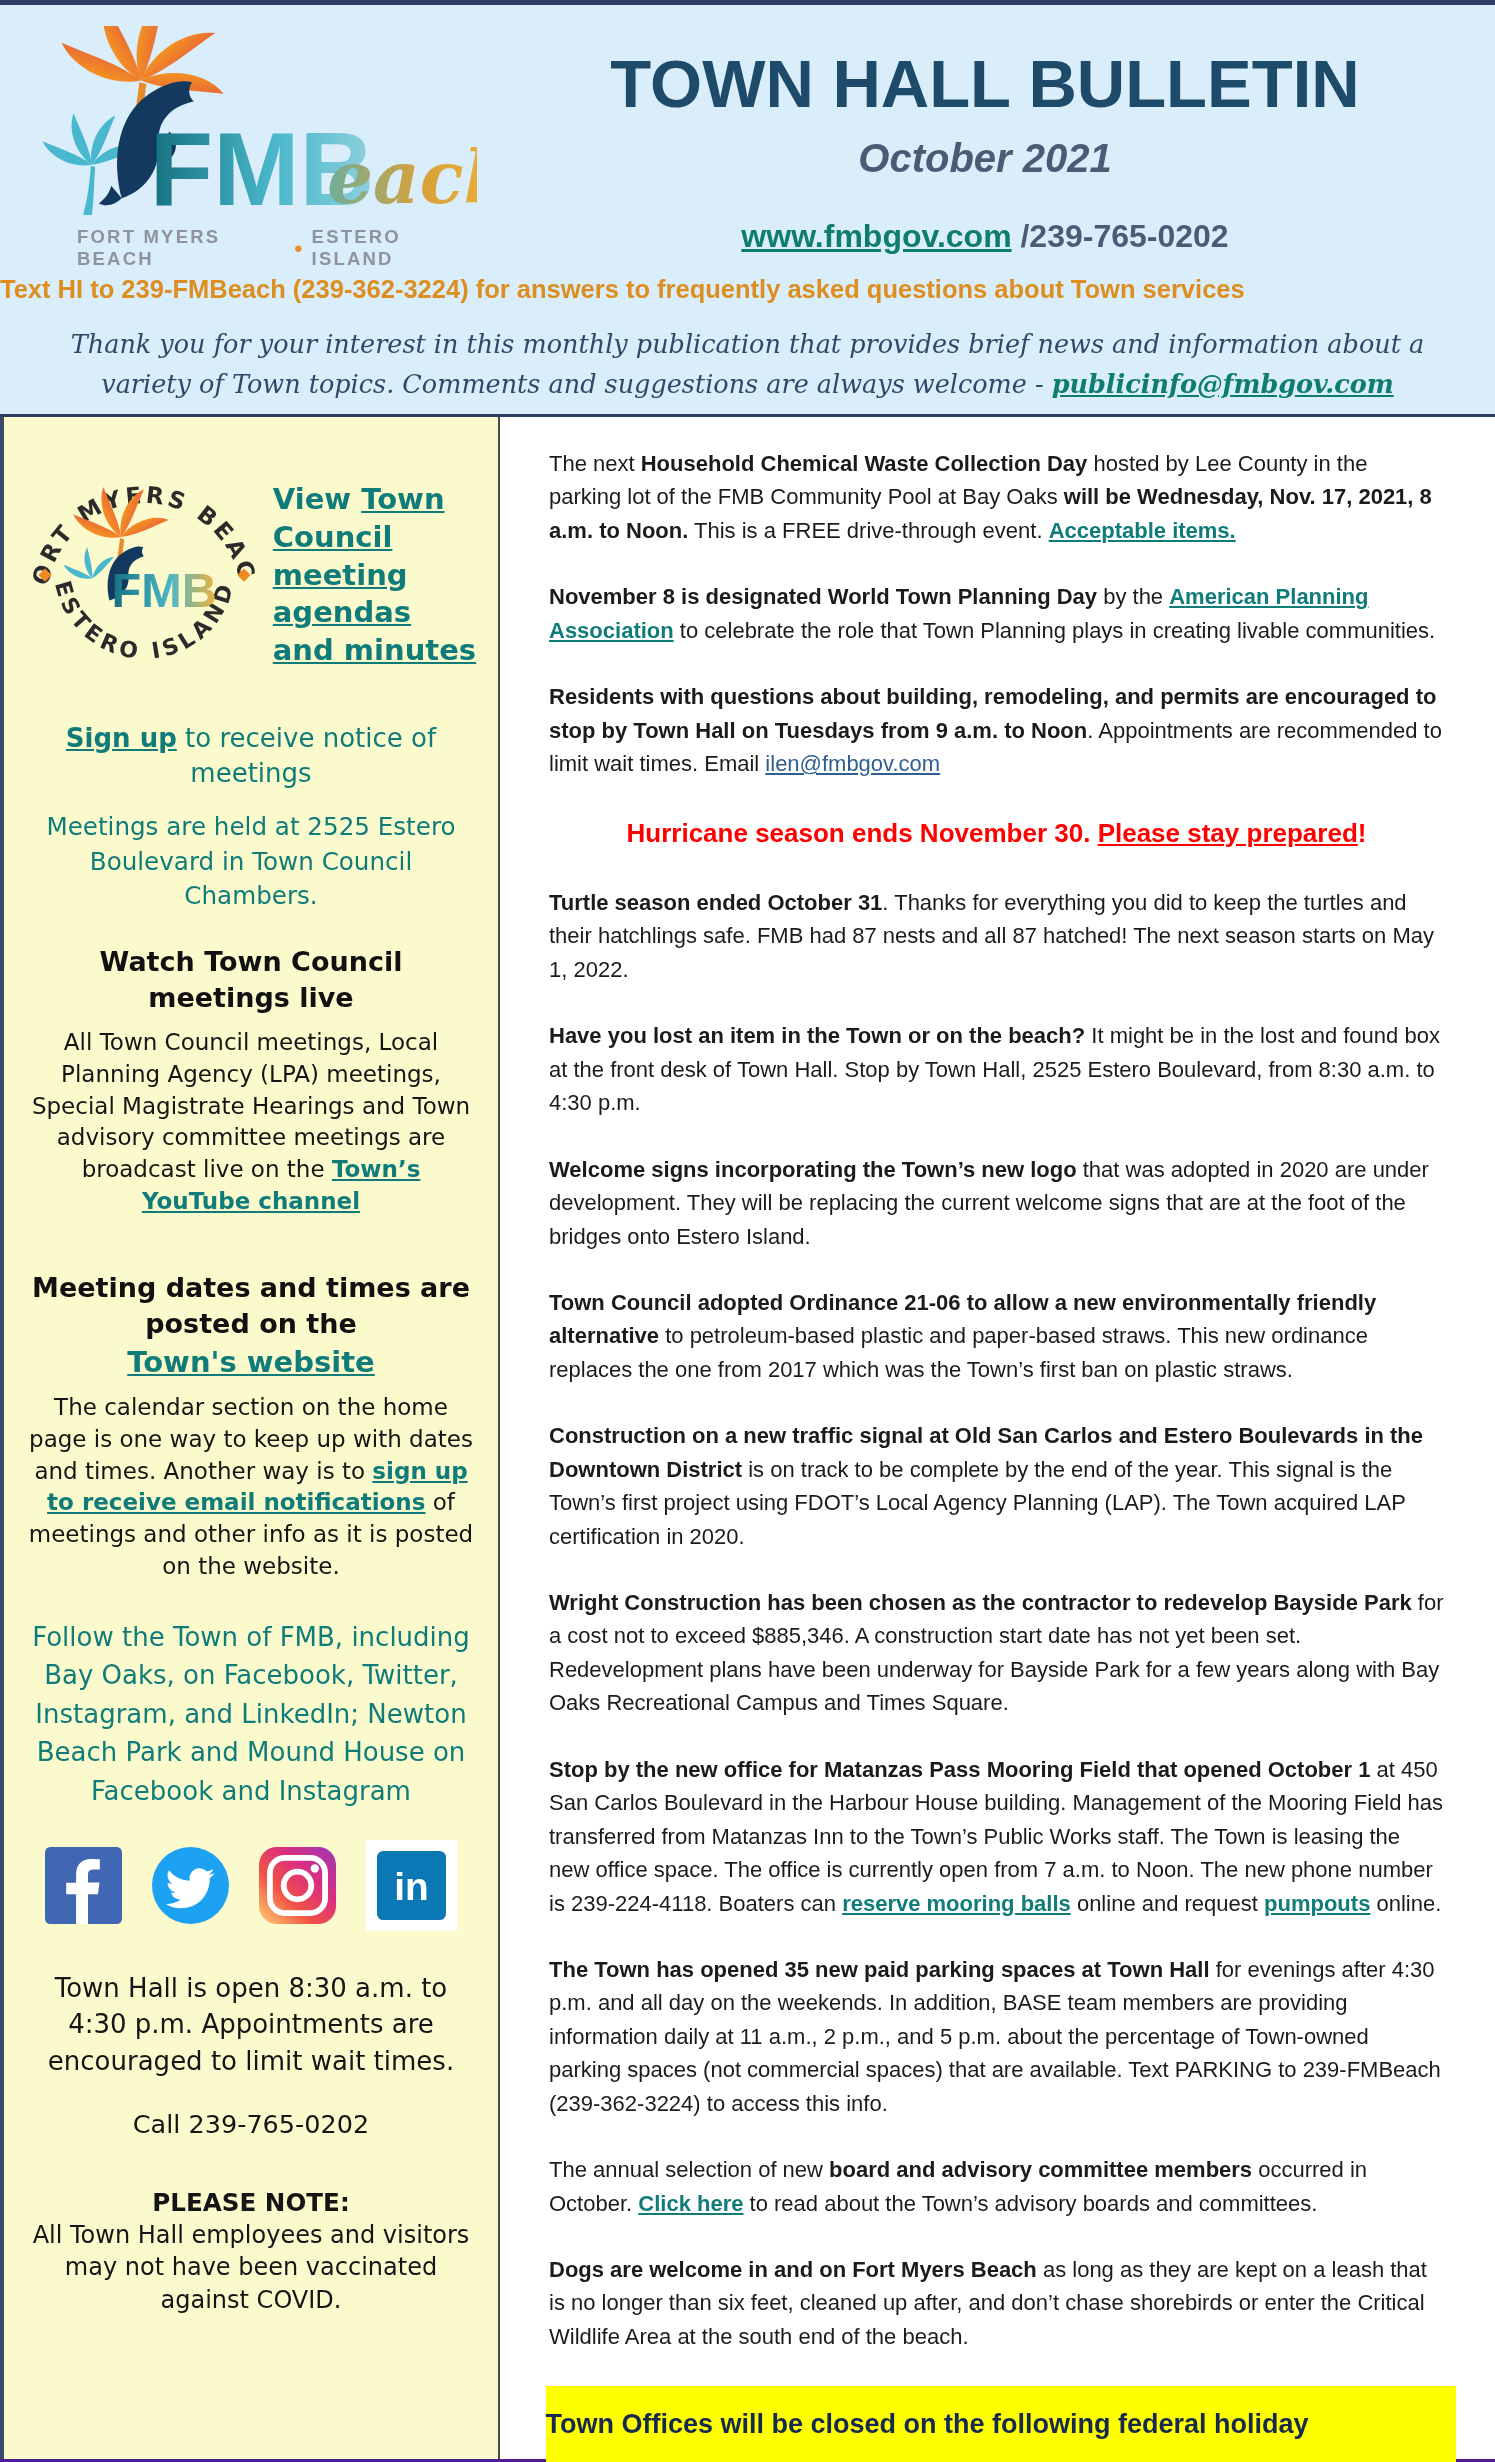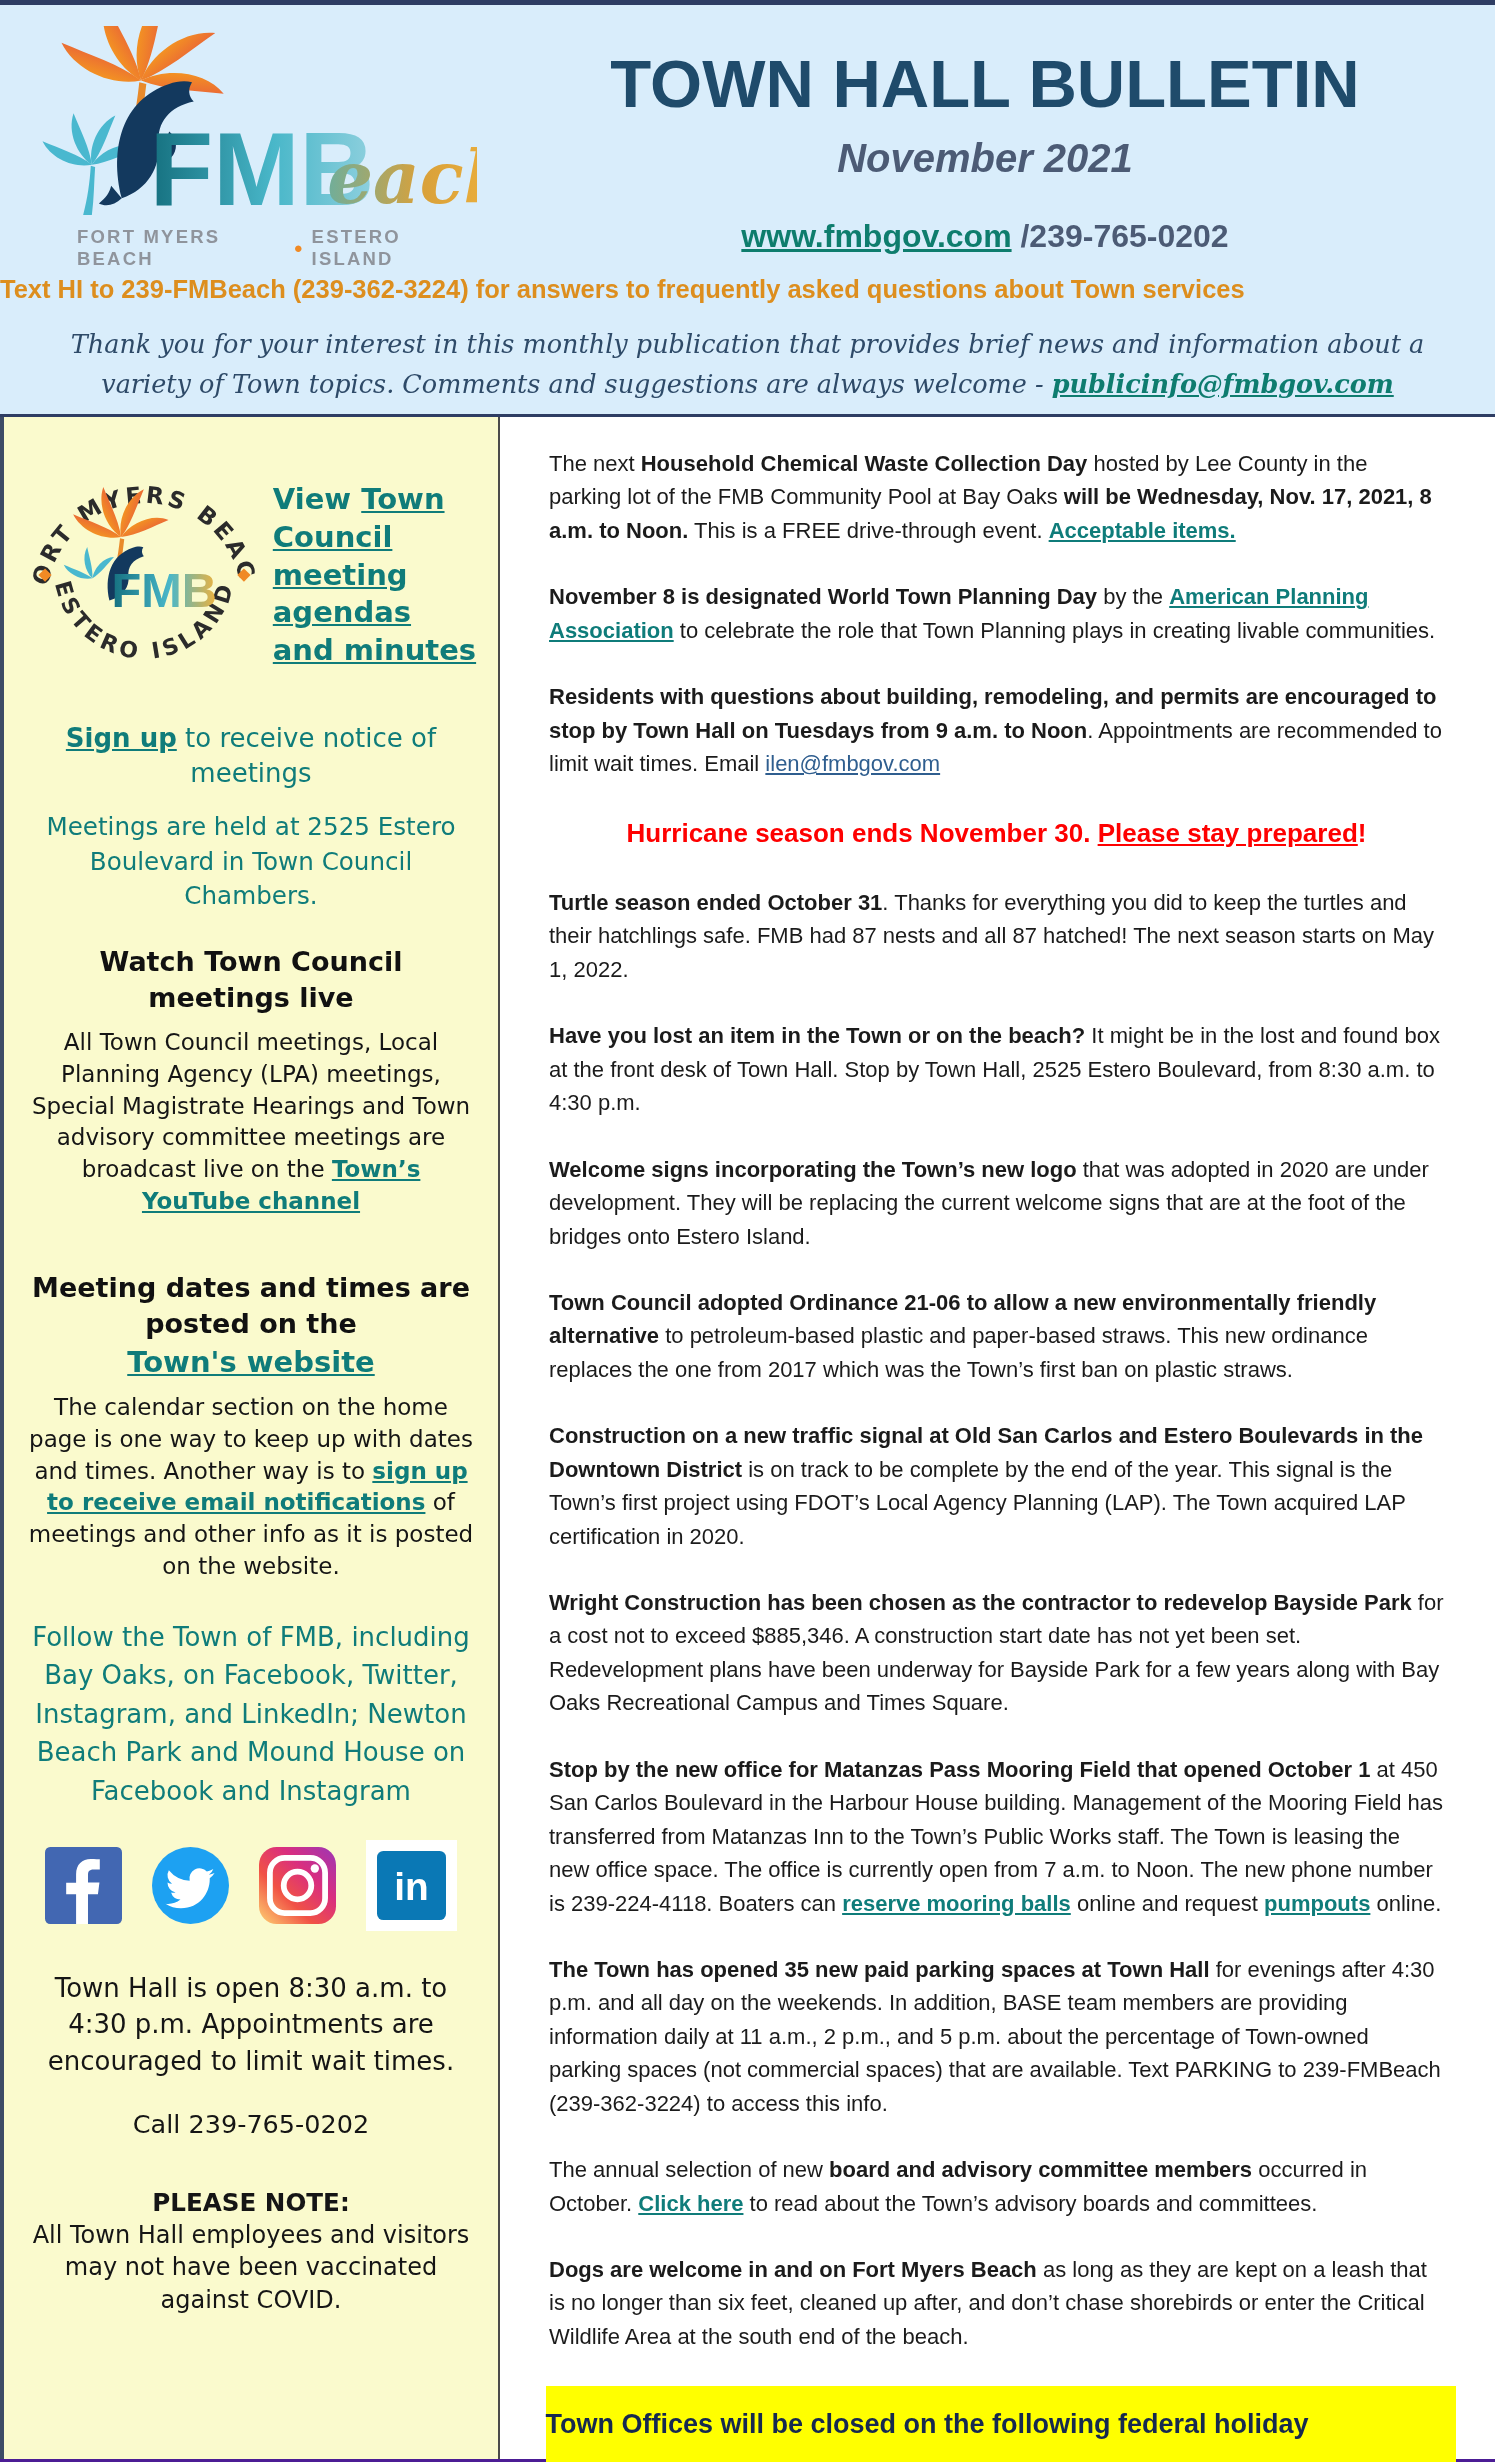--- a/index.html
+++ b/index.html
@@ -117,21 +117,21 @@
           <text x="330" y="202" font-family="DejaVu Serif, serif" font-style="italic" font-weight="bold" font-size="82" fill="url(#gradEach)">each</text>
         </svg>
         <div class="logo-tagline">
           <span>FORT MYERS BEACH</span>
           <span class="dot">●</span>
           <span>ESTERO ISLAND</span>
         </div>
       </div>
       <div class="head-right">
         <div class="title">TOWN HALL BULLETIN</div>
-        <div class="subtitle">November 2021</div>
+        <div class="subtitle">October 2021</div>
         <div class="site-line">
           <span class="site-link">www.fmbgov.com</span><span> /239-765-0202</span>
         </div>
       </div>
     </div>
     <div class="hotline">Text HI to 239-FMBeach (239-362-3224) for answers to frequently asked questions about Town services</div>
     <div class="intro"><span class="run-n">Thank you for your interest in this monthly publication that provides brief news and information about a variety of Town topics. Comments and suggestions are always welcome - </span><span class="run-em">publicinfo@fmbgov.com</span></div>
   </div>
 
   <div class="cols">

